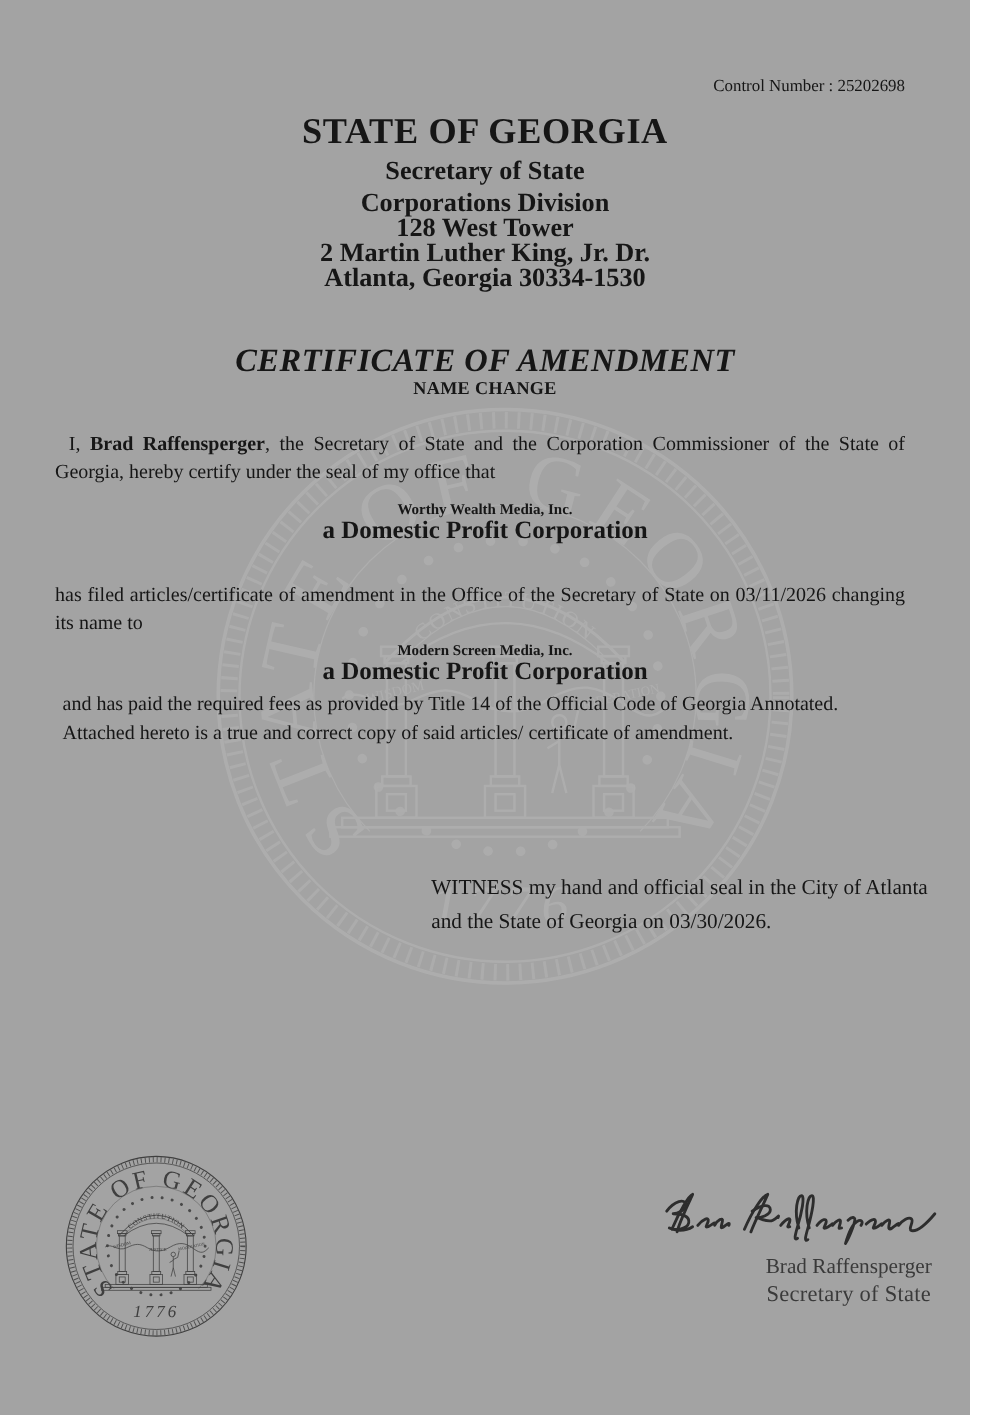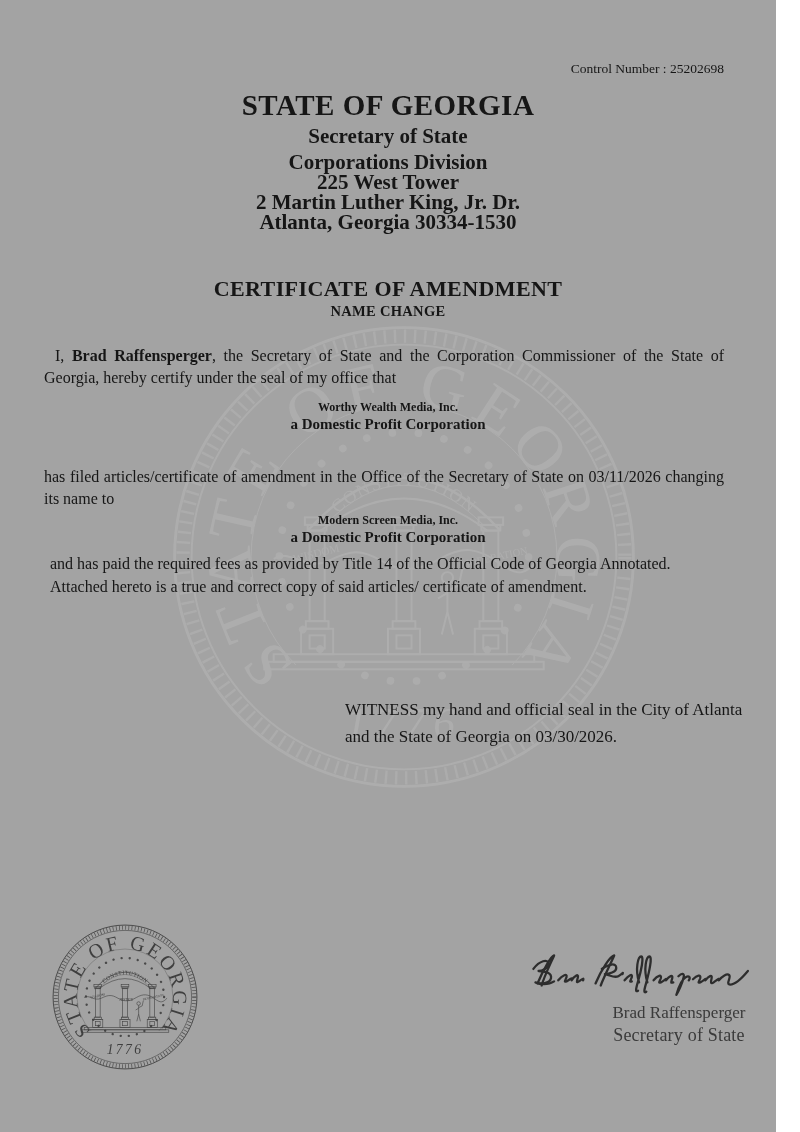--- a/index.html
+++ b/index.html
@@ -11,30 +11,30 @@
   .b{font-weight:bold;}
   
   .control{position:absolute;top:61px;right:52px;font-size:13.5px;color:var(--ink);}
   
   .hdr{position:absolute;top:88px;left:0;right:0;text-align:center;font-weight:bold;}
   .hdr-state{font-size:29px;line-height:34px;letter-spacing:.5px;}
   .hdr-office{font-size:21px;line-height:25px;margin-top:2px;}
   .hdr-line{font-size:21px;line-height:20px;}
   
   .cert{position:absolute;top:276px;left:0;right:0;text-align:center;font-weight:bold;}
-  .cert-main{font-size:22px;line-height:26px;letter-spacing:.4px;}
+  .cert-main{font-size:26px;line-height:26px;letter-spacing:.4px;font-style:italic;}
   .cert-sub{font-size:14.5px;line-height:17px;margin-top:1px;letter-spacing:.3px;}
   
   .par{position:absolute;left:44px;right:52px;font-size:16px;line-height:22px;}
   .j{text-align:justify;text-align-last:justify;}
   .ind11{text-indent:11px;}
   .ind6{text-indent:6px;}
   .co{position:absolute;left:0;right:0;text-align:center;font-weight:bold;}
   .co-name{font-size:12px;line-height:18px;}
-  .co-type{font-size:15px;line-height:17px;}
+  .co-type{font-size:20px;line-height:17px;}
   .witness{position:absolute;left:345px;top:696px;font-size:17px;line-height:27px;}
   
   .watermark{position:absolute;left:168px;top:321px;width:472px;height:472px;color:var(--watermark,#bdbdbd);opacity:.42;pointer-events:none;}
   .bottom-seal{position:absolute;left:51px;top:923px;width:148px;height:148px;color:var(--seal,#3f3f3f);}
   
   .sig-svg{position:absolute;left:523px;top:946px;width:228px;height:50px;color:var(--signature,#2d2d2d);}
   .sig-block{position:absolute;left:588px;top:1002px;width:182px;text-align:center;color:var(--muted-ink,#3a3a3a);}
   .sig-name{font-size:17px;line-height:21px;}
   .sig-title{font-size:18px;line-height:22px;margin-top:1px;letter-spacing:.2px;}
   .defs-holder{position:absolute;width:0;height:0;overflow:hidden;}
@@ -104,21 +104,21 @@
   <svg class="watermark" viewBox="-250 -250 500 500">
     <use href="#ga-seal" x="-250" y="-250" width="500" height="500"></use>
   </svg>
 
   <div class="control">Control Number : 25202698</div>
 
   <div class="hdr">
     <div class="hdr-state">STATE OF GEORGIA</div>
     <div class="hdr-office">Secretary of State</div>
     <div class="hdr-line" style="margin-top:3px">Corporations Division</div>
-    <div class="hdr-line">225 West Tower</div>
+    <div class="hdr-line">128 West Tower</div>
     <div class="hdr-line">2 Martin Luther King, Jr. Dr.</div>
     <div class="hdr-line">Atlanta, Georgia 30334-1530</div>
   </div>
 
   <div class="cert">
     <div class="cert-main">CERTIFICATE OF AMENDMENT</div>
     <div class="cert-sub">NAME CHANGE</div>
   </div>
 
   <div class="par" style="top:345px">

